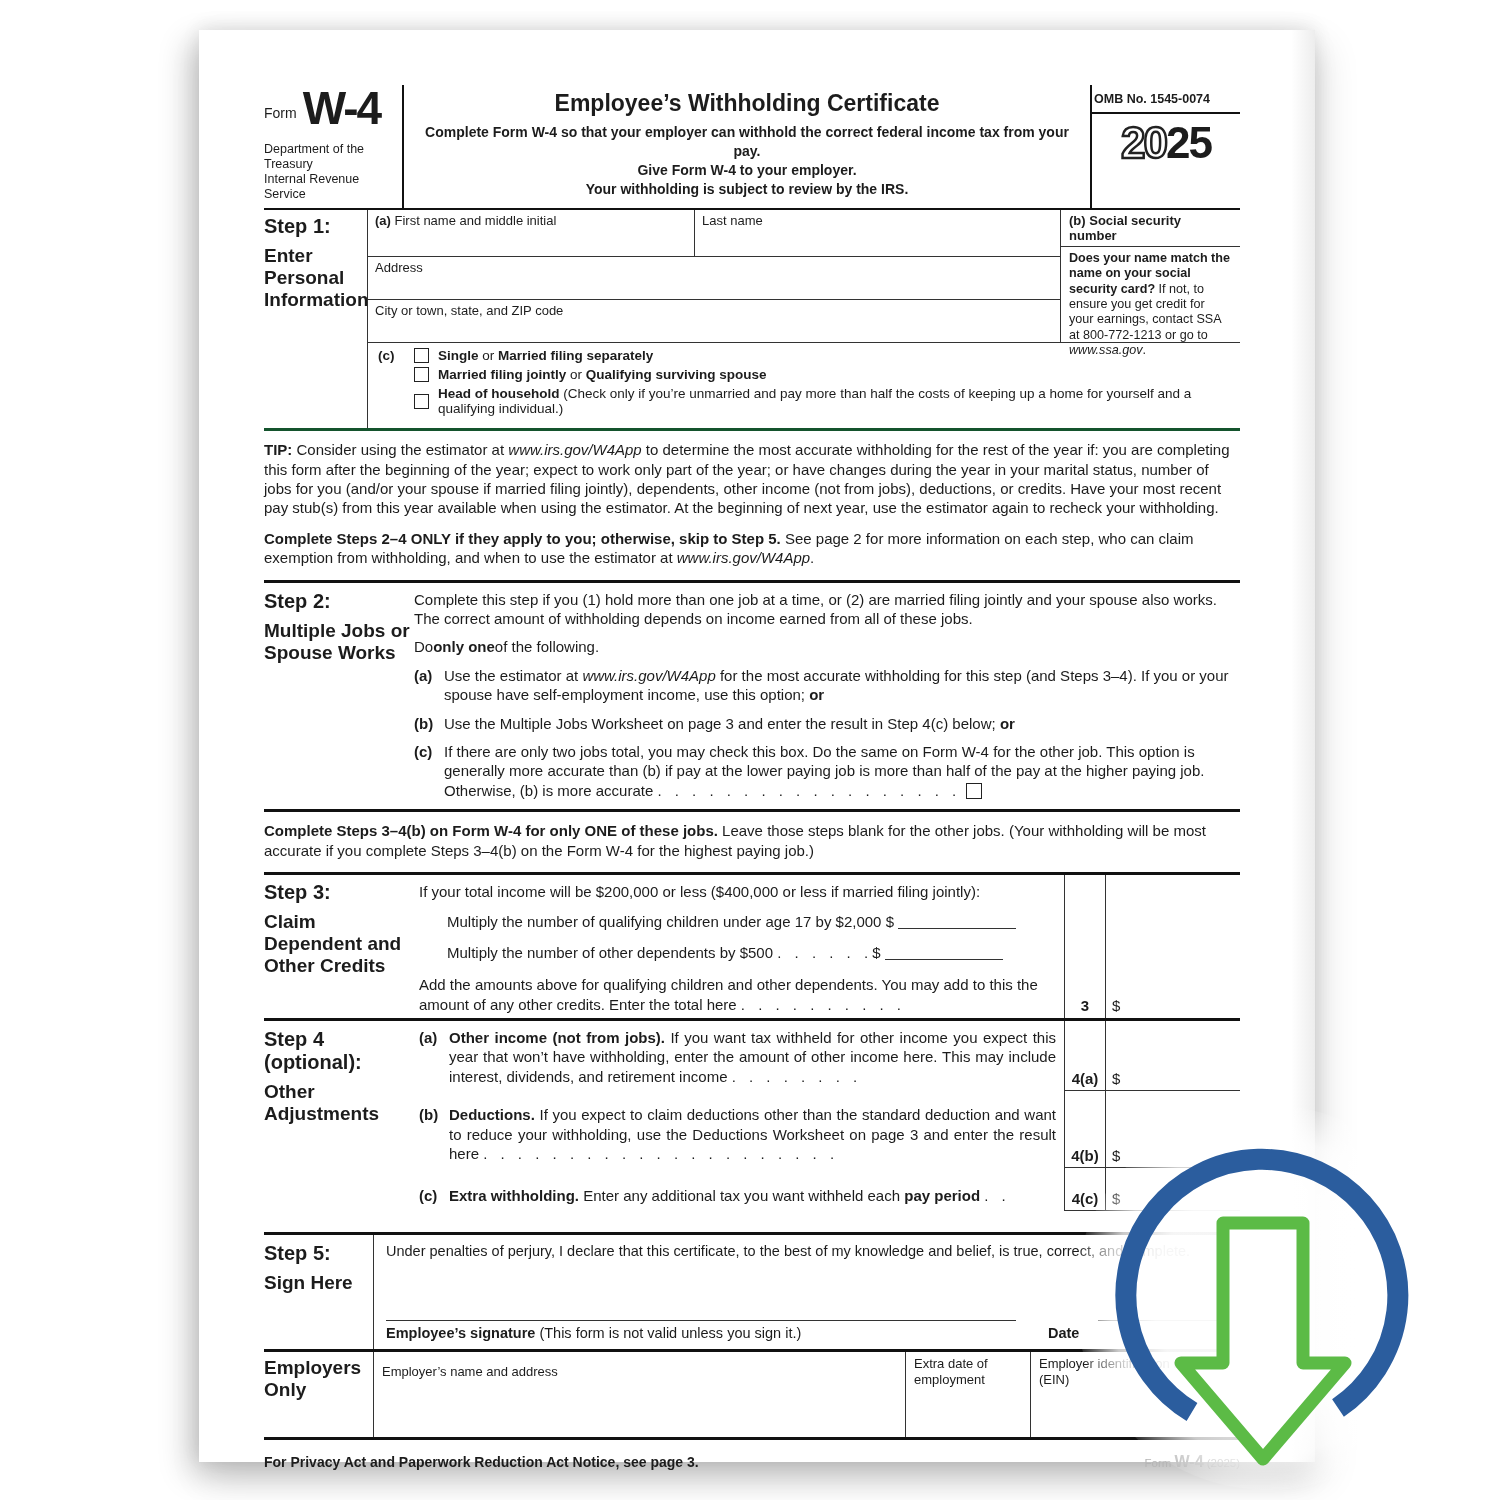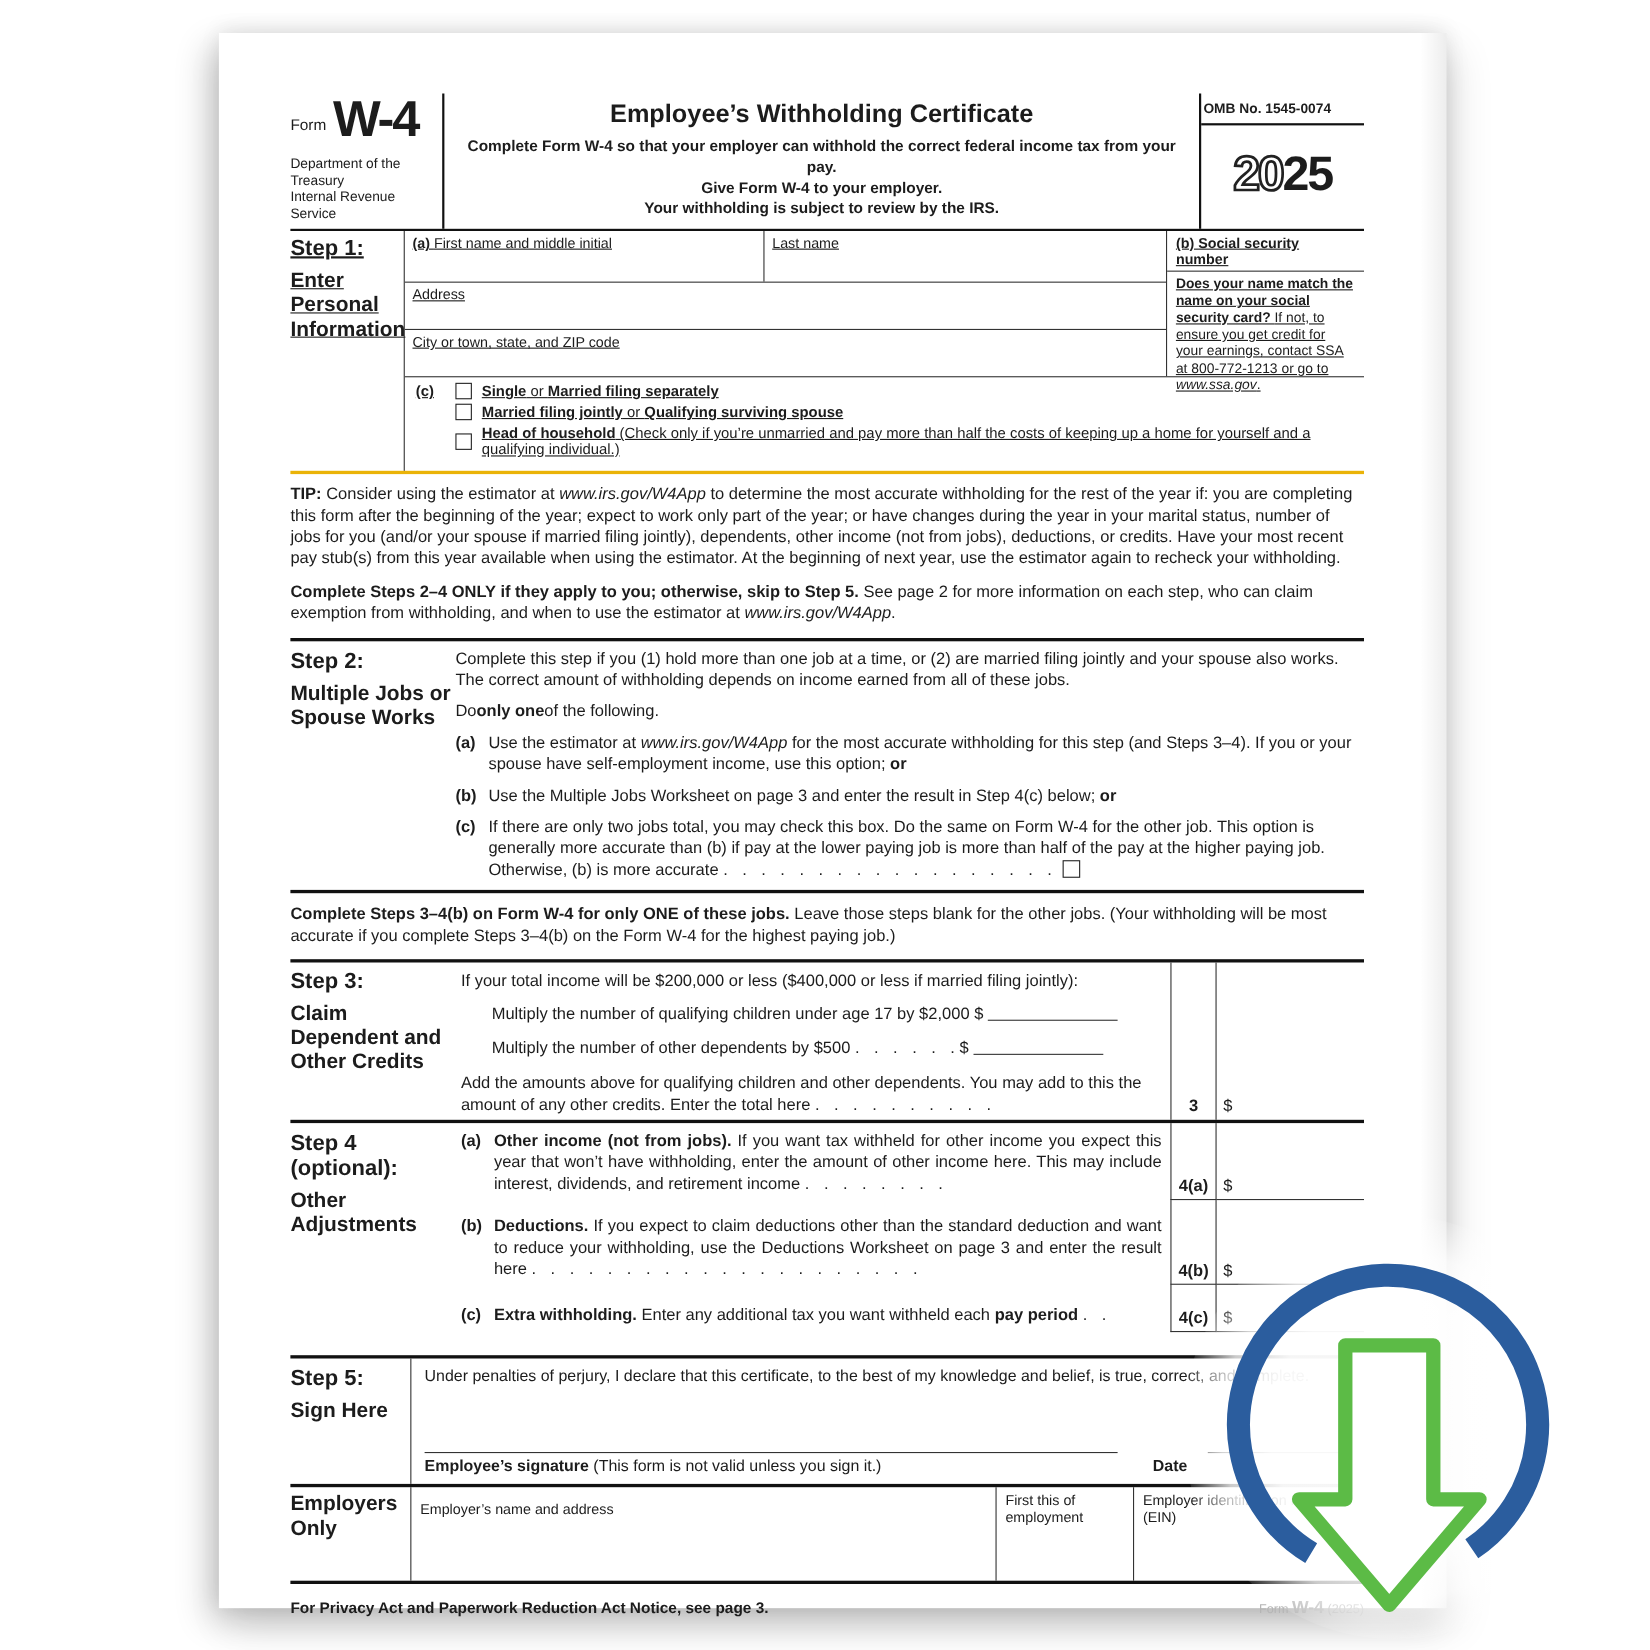--- a/index.html
+++ b/index.html
@@ -19,24 +19,24 @@
   .hdr-left { width:140px; border-right:2px solid #111; display:flex; flex-direction:column; justify-content:space-between; padding:4px 6px 6px 0; }
   .fw { display:flex; align-items:flex-end; gap:6px; }
   .fw-form { font-size:14px; padding-bottom:7px; }
   .fw-num { font-size:46px; font-weight:bold; letter-spacing:-2px; line-height:.85; }
   .dept { font-size:12.5px; line-height:15px; margin-top:14px; }
   .hdr-mid { flex:1; text-align:center; padding:5px 16px 8px; }
   .hdr-title { font-size:23px; font-weight:bold; margin-bottom:6px; }
   .hdr-sub { font-size:14px; font-weight:bold; line-height:19px; }
   .hdr-right { width:150px; border-left:2px solid #111; display:flex; flex-direction:column; }
   .omb { font-size:12.5px; font-weight:bold; text-align:left; padding:7px 2px 6px; border-bottom:2px solid #111; }
-  .year { font-size:44px; font-weight:bold; letter-spacing:-2px; text-align:center; padding-top:20px; }
-
-  
-  .s1 { display:flex; border-bottom:3px solid #eab308;text-decoration:underline; }
+  .year { font-size:44px; font-weight:bold; letter-spacing:-2px; text-align:center; padding-top:4px; }
+
+  
+  .s1 { display:flex; border-bottom:3px solid #14532d; }
   .s1-label { width:103px; padding-top:5px; }
   .stepname { font-size:20px; font-weight:bold; line-height:23px; }
   .stepsub  { font-size:19px; font-weight:bold; line-height:22px; margin-top:7px; }
   .s1-body { flex:1; border-left:1px solid #333; display:flex; flex-direction:column; }
   .s1-top { display:flex; border-bottom:1px solid #333; height:133px; }
   .s1-fields { flex:1; display:flex; flex-direction:column; }
   .s1-r1 { display:flex; height:47px; border-bottom:1px solid #333; }
   .cell { padding:3px 7px; font-size:13px; }
   .c-first { width:327px; border-right:1px solid #333; }
   .c-last { flex:1; }
@@ -302,21 +302,21 @@
         <div class="sig-caps">
           <div class="sigcap"><span class="b">Employee’s signature </span><span>(This form is not valid unless you sign it.)</span></div>
           <div class="datecap">Date</div>
         </div>
       </div>
     </div>
 
     <div class="emp">
       <div class="emp-label">Employers Only</div>
       <div class="emp-name">Employer’s name and address</div>
-      <div class="emp-date">First this of employment</div>
+      <div class="emp-date">Extra date of employment</div>
       <div class="emp-ein">Employer identification number (EIN)</div>
     </div>
 
     <div class="pfoot">
       <div class="pfoot-left">For Privacy Act and Paperwork Reduction Act Notice, see page 3.</div>
       <div class="pfoot-right">
         <span class="fr-form">Form </span><span class="fr-num">W-4</span><span class="fr-year"> (2025)</span>
       </div>
     </div>
 

